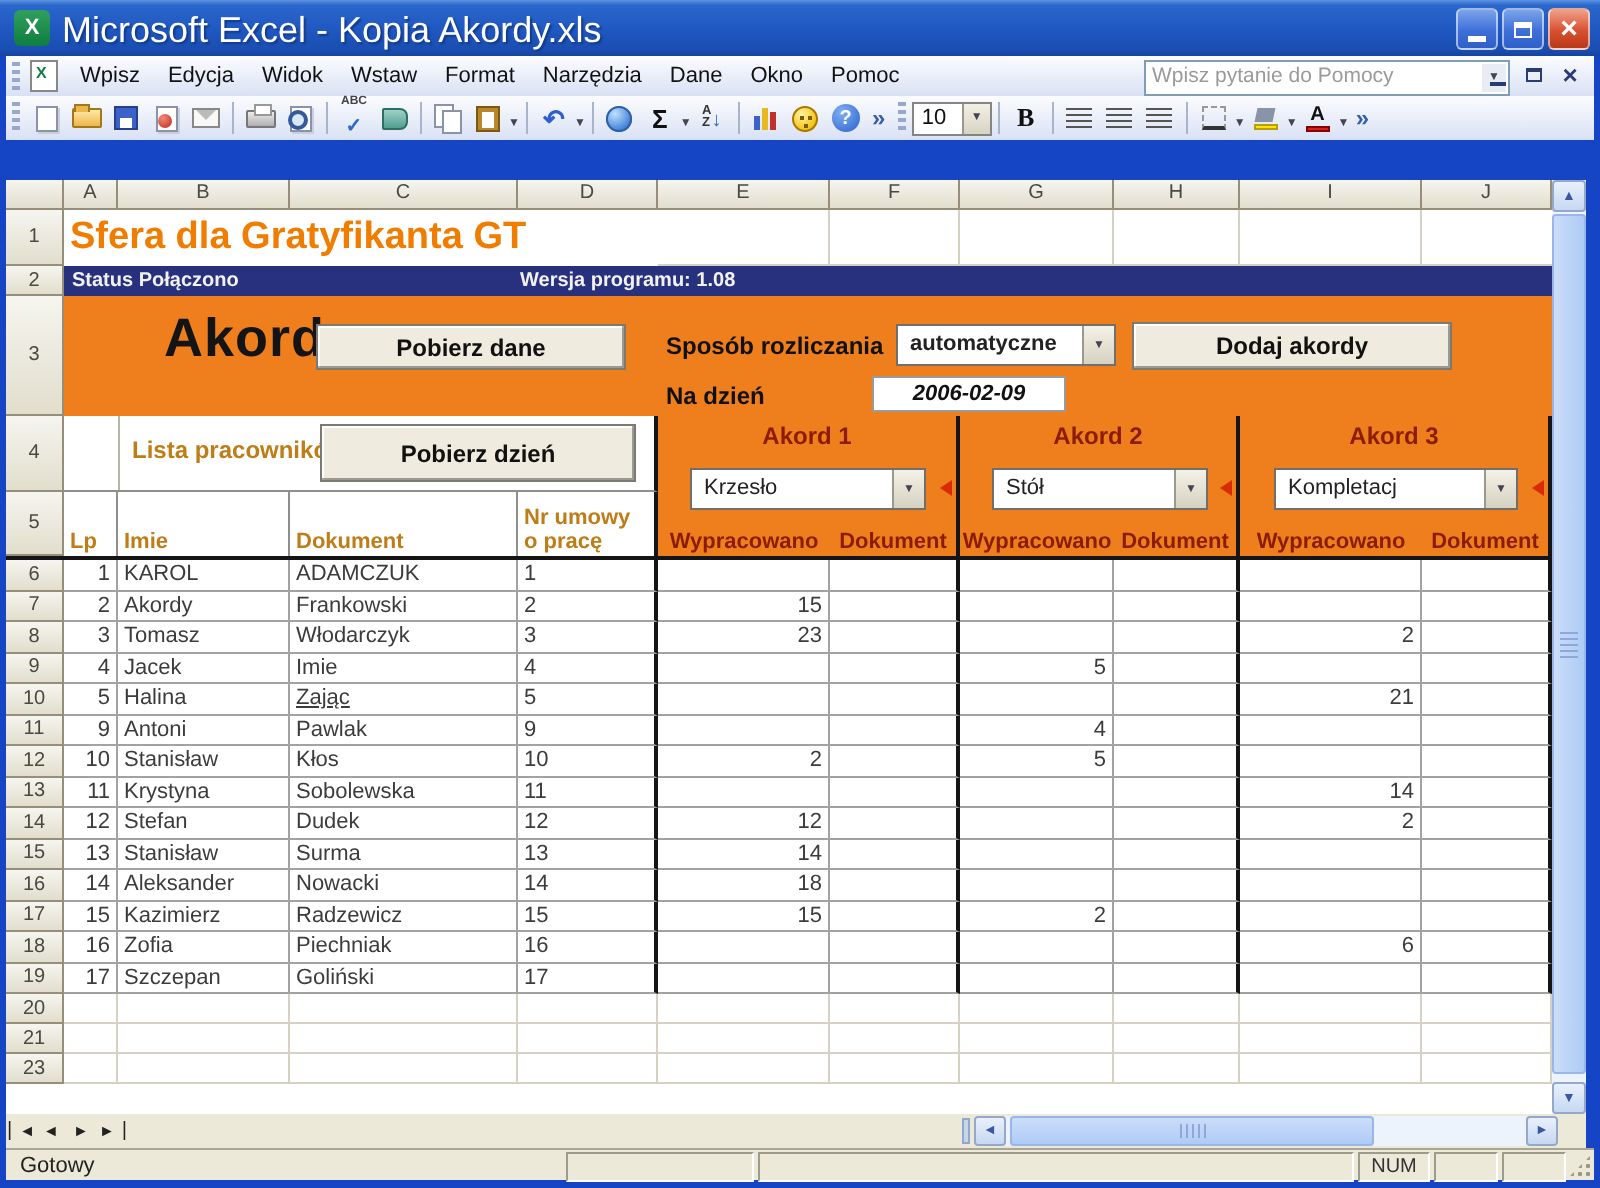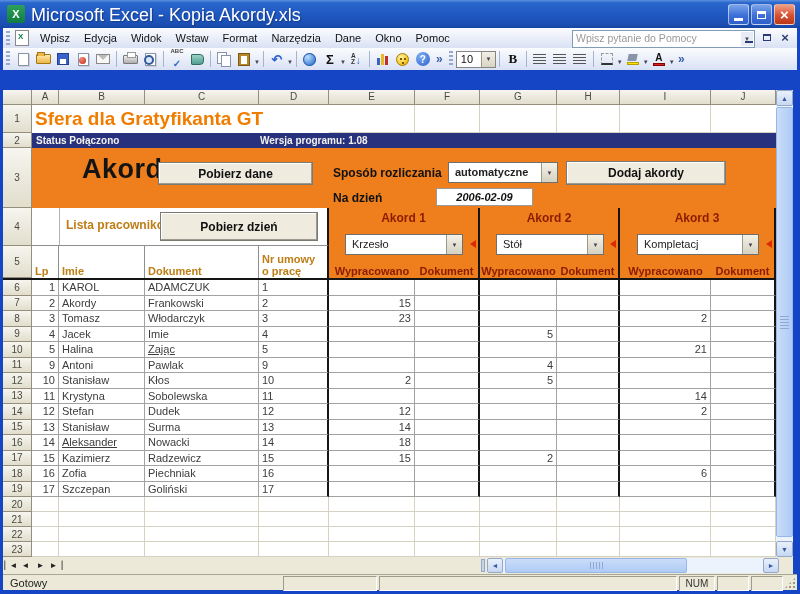--- a/index.html
+++ b/index.html
@@ -588,21 +588,21 @@
           <div class="c num" style="width: 86px;">14</div>
           <div class="c blk" style="width: 65px;"></div>
           <div class="c num" style="width: 77px;"></div>
           <div class="c blk" style="width: 63px;"></div>
           <div class="c num" style="width: 91px;"></div>
           <div class="c blk" style="width: 65px;"></div>
         </div>
         <div class="xrow" style="height: 15.5px;">
           <div class="hdrcell rh">16</div>
           <div class="c num" style="width: 27px;">14</div>
-          <div class="c" style="width: 86px; text-decoration: underline;">Aleksander</div>
+          <div class="c" style="width: 86px;">Aleksander</div>
           <div class="c" style="width: 114px;">Nowacki</div>
           <div class="c blk" style="width: 70px;">14</div>
           <div class="c num" style="width: 86px;">18</div>
           <div class="c blk" style="width: 65px;"></div>
           <div class="c num" style="width: 77px;"></div>
           <div class="c blk" style="width: 63px;"></div>
           <div class="c num" style="width: 91px;"></div>
           <div class="c blk" style="width: 65px;"></div>
         </div>
         <div class="xrow" style="height: 15.5px;">
@@ -667,33 +667,20 @@
           <div class="c sil" style="width: 114px;"></div>
           <div class="c sil" style="width: 70px;"></div>
           <div class="c sil" style="width: 86px;"></div>
           <div class="c sil" style="width: 65px;"></div>
           <div class="c sil" style="width: 77px;"></div>
           <div class="c sil" style="width: 63px;"></div>
           <div class="c sil" style="width: 91px;"></div>
           <div class="c sil" style="width: 65px;"></div>
         </div>
         <div class="xrow" style="height: 15px;">
-          <div class="hdrcell rh">22</div>
-          <div class="c sil" style="width: 27px;"></div>
-          <div class="c sil" style="width: 86px;"></div>
-          <div class="c sil" style="width: 114px;"></div>
-          <div class="c sil" style="width: 70px;"></div>
-          <div class="c sil" style="width: 86px;"></div>
-          <div class="c sil" style="width: 65px;"></div>
-          <div class="c sil" style="width: 77px;"></div>
-          <div class="c sil" style="width: 63px;"></div>
-          <div class="c sil" style="width: 91px;"></div>
-          <div class="c sil" style="width: 65px;"></div>
-        </div>
-        <div class="xrow" style="height: 15px;">
           <div class="hdrcell rh">23</div>
           <div class="c sil" style="width: 27px;"></div>
           <div class="c sil" style="width: 86px;"></div>
           <div class="c sil" style="width: 114px;"></div>
           <div class="c sil" style="width: 70px;"></div>
           <div class="c sil" style="width: 86px;"></div>
           <div class="c sil" style="width: 65px;"></div>
           <div class="c sil" style="width: 77px;"></div>
           <div class="c sil" style="width: 63px;"></div>
           <div class="c sil" style="width: 91px;"></div>

